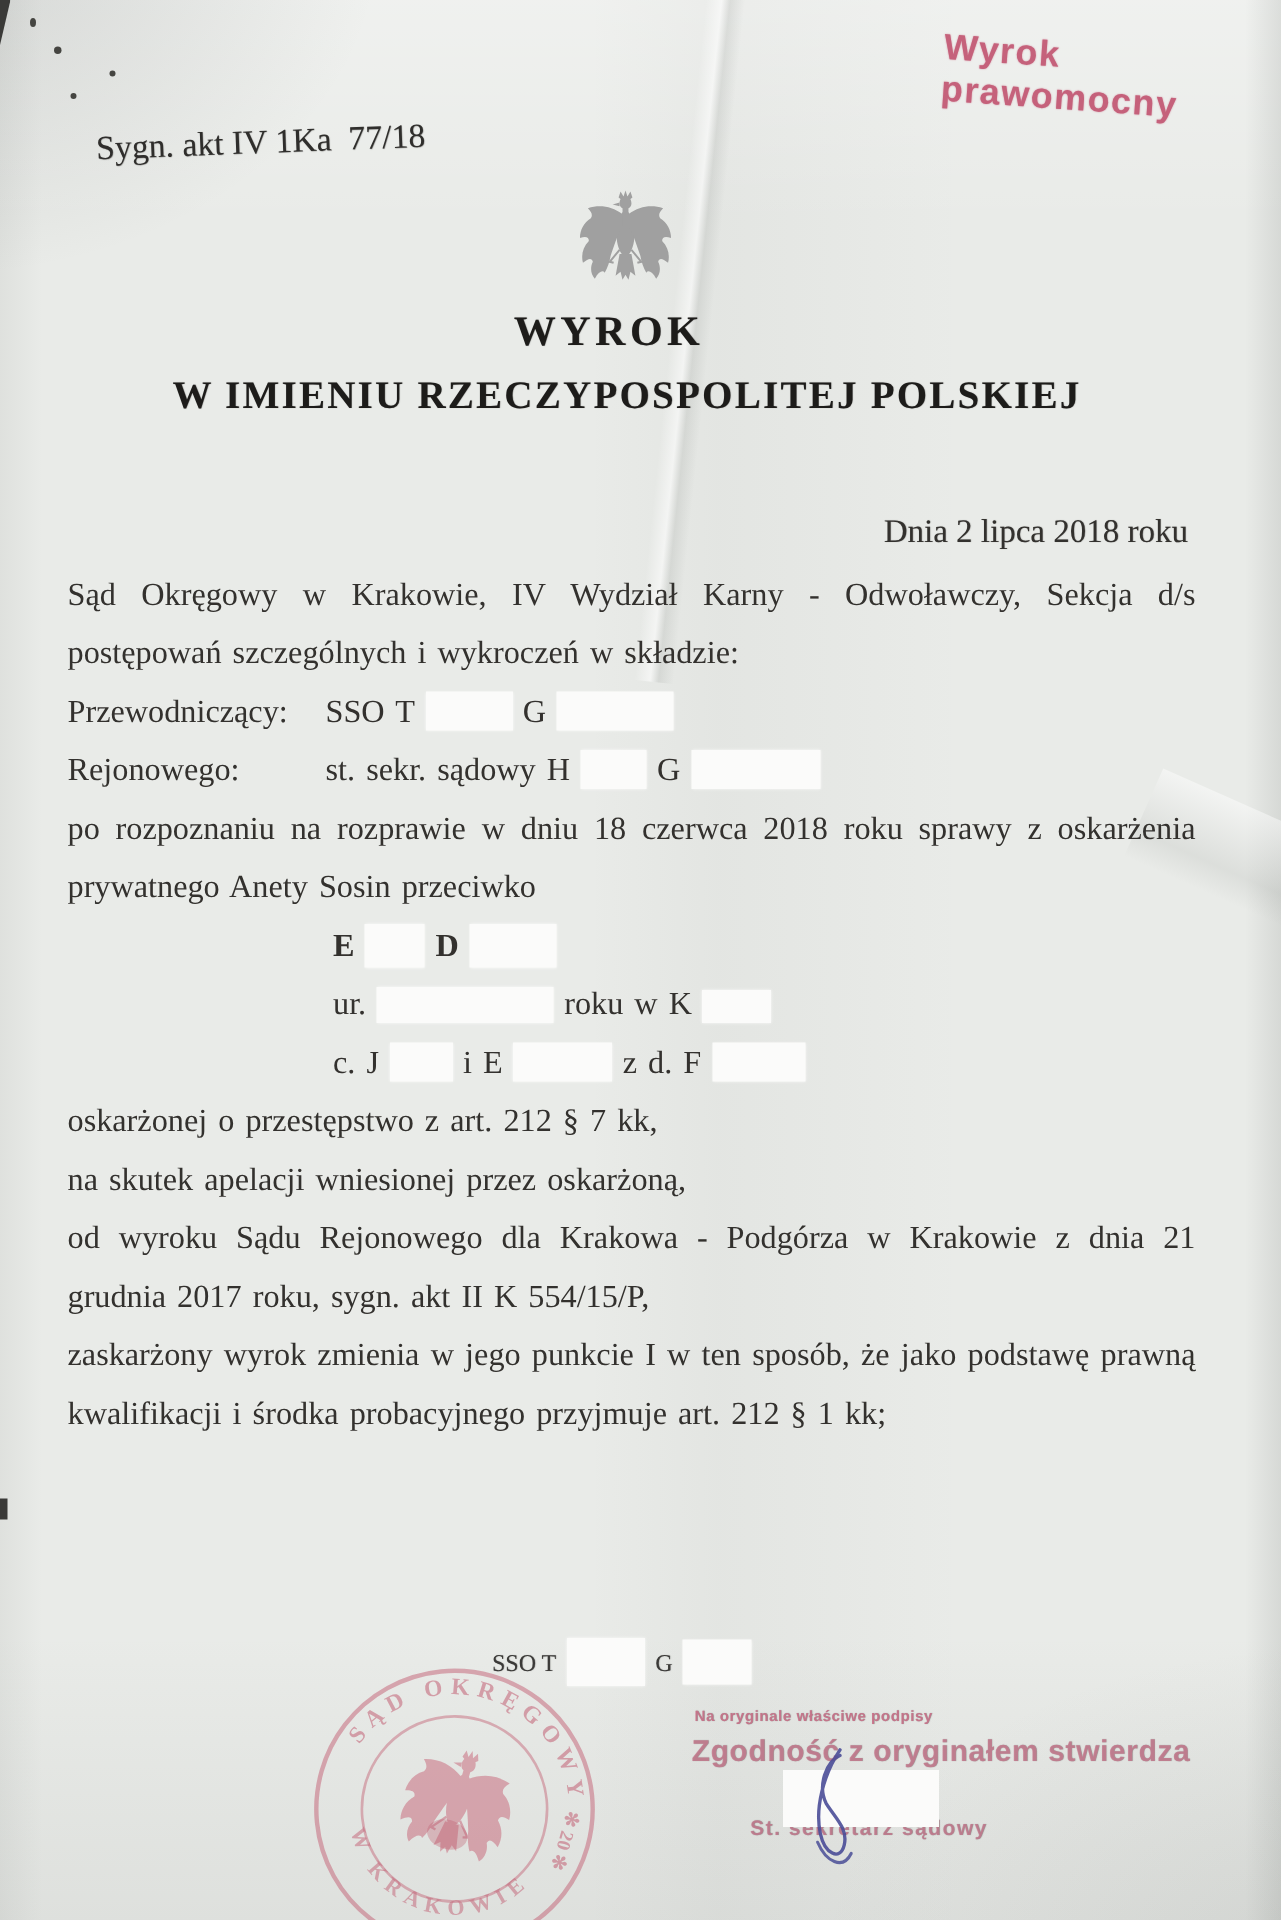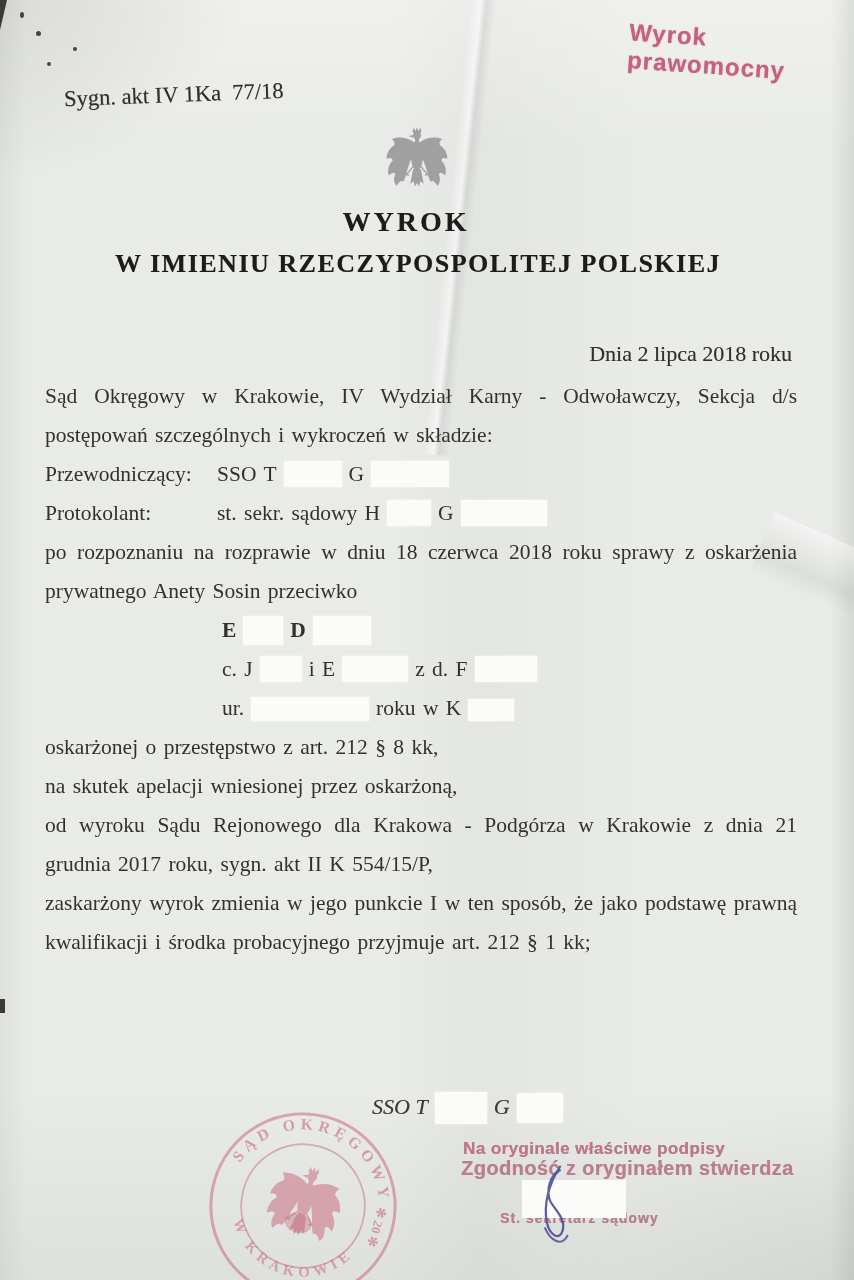--- a/index.html
+++ b/index.html
@@ -89,38 +89,38 @@
   <div class="txt" style="top:341px;right:62px;font-size:22px;">Dnia 2 lipca 2018 roku</div>
 
   <div id="body-block">
     <p class="txt-soft">Sąd Okręgowy w Krakowie, IV Wydział Karny - Odwoławczy, Sekcja d/s postępowań szczególnych i wykroczeń w składzie:</p>
 
     <div class="role-line">
       <span class="role-label">Przewodniczący:</span><span>SSO T</span><span class="redact" style="width:58px;"></span><span>G</span><span class="redact" style="width:78px;"></span>
     </div>
 
     <div class="role-line">
-      <span class="role-label">Protokolant:</span><span>st. sekr. sądowy H</span><span class="redact" style="width:44px;"></span><span>G</span><span class="redact" style="width:86px;"></span>
+      <span class="role-label">Rejonowego:</span><span>st. sekr. sądowy H</span><span class="redact" style="width:44px;"></span><span>G</span><span class="redact" style="width:86px;"></span>
     </div>
 
     <p>po rozpoznaniu na rozprawie w dniu 18 czerwca 2018 roku sprawy z oskarżenia prywatnego Anety Sosin przeciwko</p>
 
     <div class="defendant-block">
       <div>
         <span class="bold">E</span><span class="redact" style="width:40px;height:29px;vertical-align:-8px;"></span><span class="bold">D</span><span class="redact" style="width:58px;height:29px;vertical-align:-8px;"></span>
       </div>
       <div>
-        <span>c. J</span><span class="redact" style="width:42px;"></span><span>i E</span><span class="redact" style="width:66px;"></span><span>z d. F</span><span class="redact" style="width:62px;"></span>
+        <span>ur.</span><span class="redact" style="width:118px;height:24px;"></span><span>roku w K</span><span class="redact" style="width:46px;height:22px;"></span>
       </div>
       <div>
-        <span>ur.</span><span class="redact" style="width:118px;height:24px;"></span><span>roku w K</span><span class="redact" style="width:46px;height:22px;"></span>
+        <span>c. J</span><span class="redact" style="width:42px;"></span><span>i E</span><span class="redact" style="width:66px;"></span><span>z d. F</span><span class="redact" style="width:62px;"></span>
       </div>
     </div>
 
-    <p>oskarżonej o przestępstwo z art. 212 § 8 kk,</p>
+    <p>oskarżonej o przestępstwo z art. 212 § 7 kk,</p>
     <p>na skutek apelacji wniesionej przez oskarżoną,</p>
     <p>od wyroku Sądu Rejonowego dla Krakowa - Podgórza w Krakowie z dnia 21 grudnia 2017 roku, sygn. akt II K 554/15/P,</p>
     <p>zaskarżony wyrok zmienia w jego punkcie I w ten sposób, że jako podstawę prawną kwalifikacji i środka probacyjnego przyjmuje art. 212 § 1 kk;</p>
   </div>
 
   <svg style="position:absolute;left:205px;top:1108px;opacity:.82;" class="soft" width="196" height="196" viewBox="0 0 200 200">
     <g transform="rotate(16 100 100)" fill="#bf5168" style="color:#bf5168;">
       <circle cx="100" cy="100" r="94" fill="none" stroke="#bf5168" stroke-width="3" opacity=".55"></circle>
       <circle cx="100" cy="100" r="63" fill="none" stroke="#bf5168" stroke-width="1.8" opacity=".5"></circle>
       <defs>
@@ -132,25 +132,25 @@
       </text>
       <text font-size="15" font-weight="bold" letter-spacing="5" opacity=".55" font-family="Liberation Serif, serif">
         <textPath href="#arcBottom" xlink:href="#arcBottom" startOffset="50%" text-anchor="middle">W KRAKOWIE</textPath>
       </text>
       <text transform="translate(174,100) rotate(90)" font-size="13" font-weight="bold" text-anchor="middle" opacity=".6" font-family="Liberation Serif, serif">✻ 20 ✻</text>
       <use href="#eagle-shape" xlink:href="#eagle-shape" transform="translate(61,57) scale(0.8)" fill="#c4556b" opacity=".55"></use>
       <ellipse cx="100" cy="118" rx="14" ry="10" fill="#b8415a" opacity=".35"></ellipse>
     </g>
   </svg>
 
-  <div class="txt" style="left:328px;top:1092px;font-size:22px;font-style:italic;color:#3b3a38;margin-left:44px;">
+  <div class="txt" style="left:328px;top:1092px;font-size:16px;color:#3b3a38;">
     <span>SSO T</span><span class="redact" style="width:52px;height:32px;vertical-align:-10px;"></span><span>G</span><span class="redact" style="width:46px;height:30px;vertical-align:-9px;"></span>
   </div>
 
-  <div class="txt red-stamp-text" style="left:463px;top:1139px;font-size:17px;color:rgba(201,110,136,.88);letter-spacing:.4px;">Na oryginale właściwe podpisy</div>
+  <div class="txt red-stamp-text" style="left:463px;top:1139px;font-size:10px;color:rgba(201,110,136,.88);letter-spacing:.4px;">Na oryginale właściwe podpisy</div>
   <div class="txt red-stamp-text" style="left:461px;top:1157px;font-size:20px;color:rgba(203,116,140,.75);letter-spacing:.4px;">Zgodność z oryginałem stwierdza</div>
   <div class="txt red-stamp-text" style="left:500px;top:1210px;font-size:14px;color:rgba(203,112,138,.7);letter-spacing:1px;z-index:8;">St. sekretarz sądowy</div>
 
   <div style="position:absolute;left:522px;top:1180px;width:104px;height:38px;background:#fbfbfa;z-index:20;"></div>
 
   <svg style="position:absolute;left:532px;top:1162px;z-index:30;" width="56" height="95" viewBox="0 0 60 100">
     <path d="M30,4 C18,22 12,46 16,64 C19,78 30,84 33,72 C36,60 26,52 20,42 C14,30 20,12 30,8" stroke="#4a4d97" stroke-width="2.4" fill="none" opacity=".9" stroke-linecap="round"></path>
     <path d="M14,70 C20,84 32,90 38,78" stroke="#4a4d97" stroke-width="2.2" fill="none" opacity=".85" stroke-linecap="round"></path>
   </svg>
 

